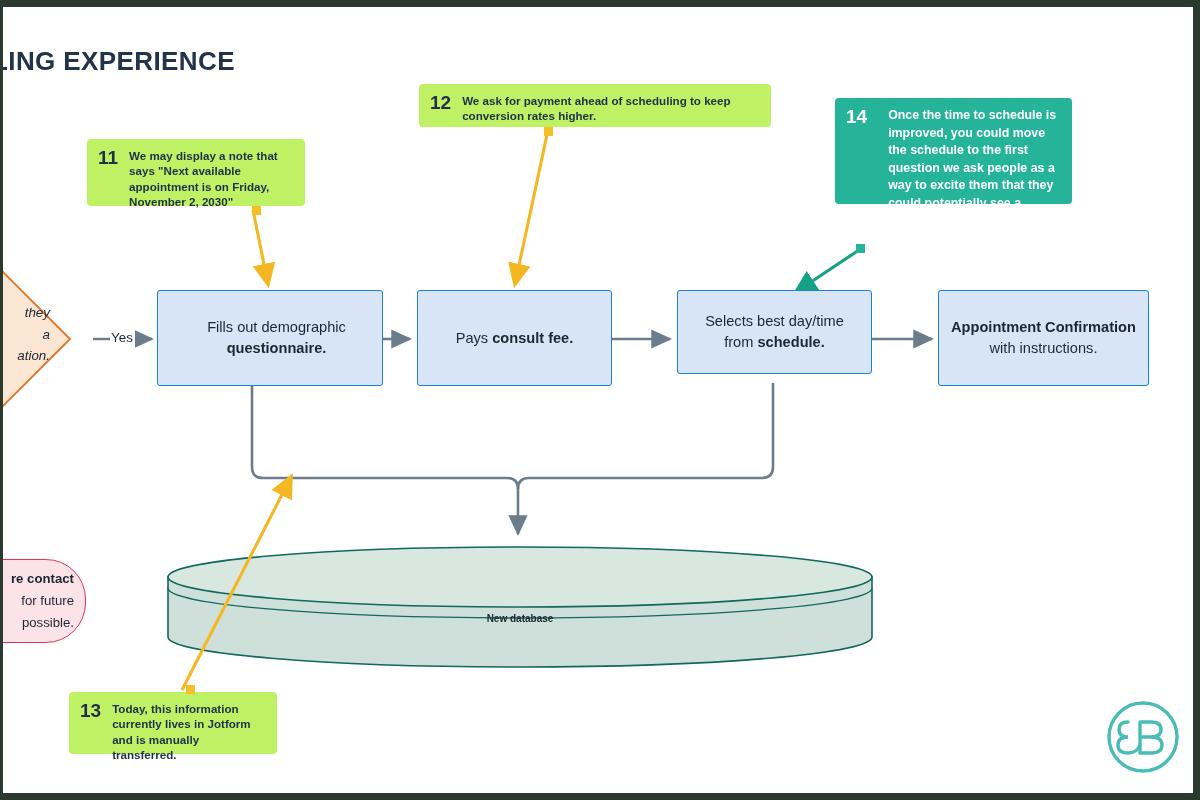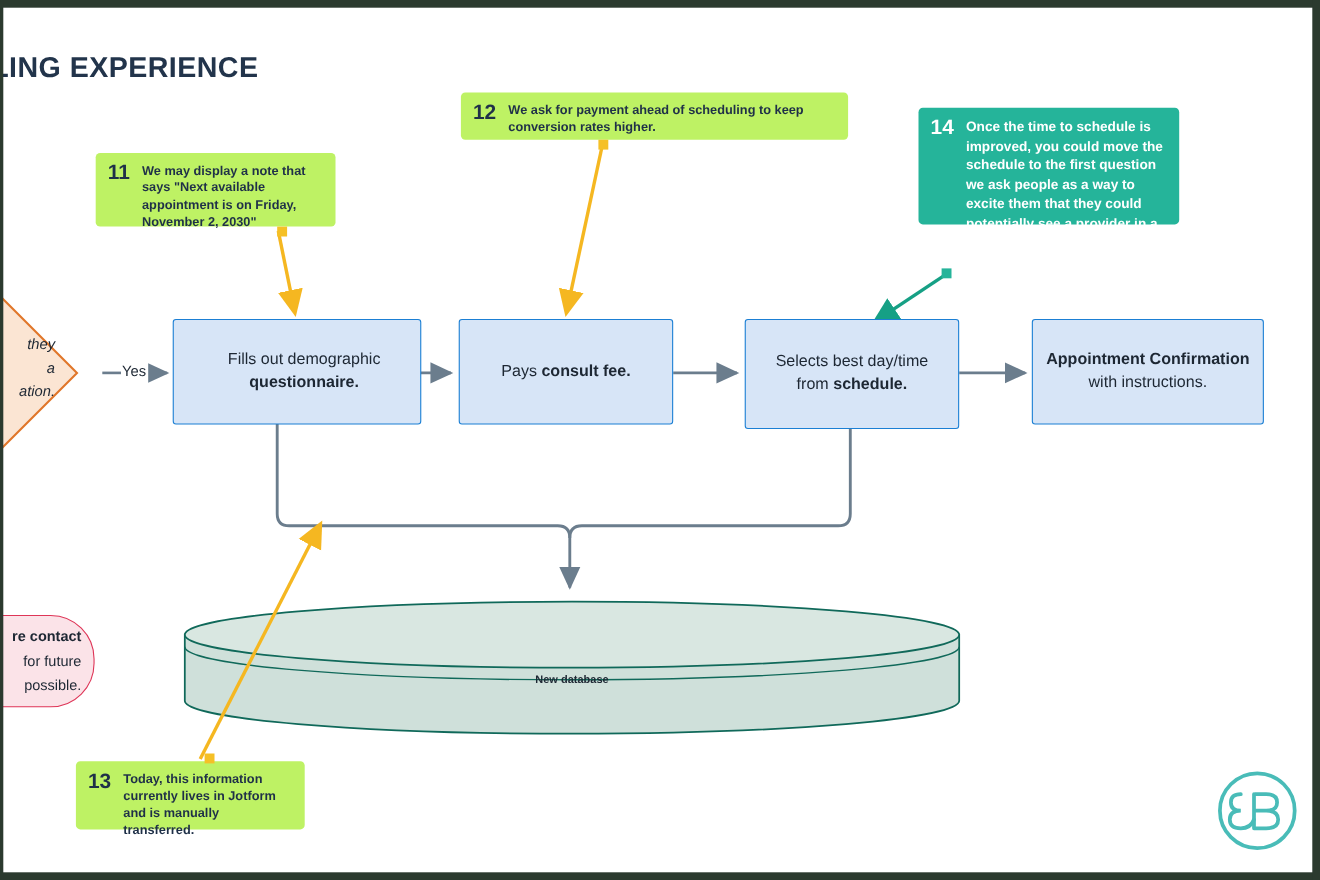--- a/index.html
+++ b/index.html
@@ -216,21 +216,21 @@
     <span class="ctext">We may display a note that says "Next available appointment is on Friday, November 2, 2030"</span>
   </div>
   <div class="tail yellow" style="left:252px; top:206px;"></div>
 
   <div class="callout yellow" style="left:419px; top:84px; width:352px; height:43px;">
     <span class="cnum">12</span>
     <span class="ctext">We ask for payment ahead of scheduling to keep conversion rates higher.</span>
   </div>
   <div class="tail yellow" style="left:544px; top:127px;"></div>
 
-  <div class="callout teal" style="left:835px; top:98px; width:237px; height:106px;">
+  <div class="callout teal" style="left:835px; top:98px; width:237px; height:106px;gap:10px;">
     <span class="cnum">14</span>
     <span class="ctext">Once the time to schedule is improved, you could move the schedule to the first question we ask people as a way to excite them that they could potentially see a provider in a day or two.</span>
   </div>
   <div class="tail teal" style="left:856px; top:244px;"></div>
 
   <div class="callout yellow" style="left:69px; top:692px; width:208px; height:62px;">
     <span class="cnum">13</span>
     <span class="ctext">Today, this information currently lives in Jotform and is manually transferred.</span>
   </div>
   <div class="tail yellow" style="left:186px; top:685px;"></div>
@@ -240,21 +240,21 @@
       <span>Fills out demographic </span><b>questionnaire.</b>
     </div>
   </div>
 
   <div class="pbox" style="left:417px; top:290px; width:195px; height:96px;">
     <div class="ptext">
       <span>Pays </span><b>consult fee.</b>
     </div>
   </div>
 
-  <div class="pbox" style="left:677px; top:290px; width:195px; height:100px;">
+  <div class="pbox" style="left:677px; top:290px; width:195px; height:84px;">
     <div class="ptext">
       <span>Selects best day/time from </span><b>schedule.</b>
     </div>
   </div>
 
   <div class="pbox" style="left:938px; top:290px; width:211px; height:96px;">
     <div class="ptext">
       <b>Appointment Confirmation</b><span> with instructions.</span>
     </div>
   </div>

